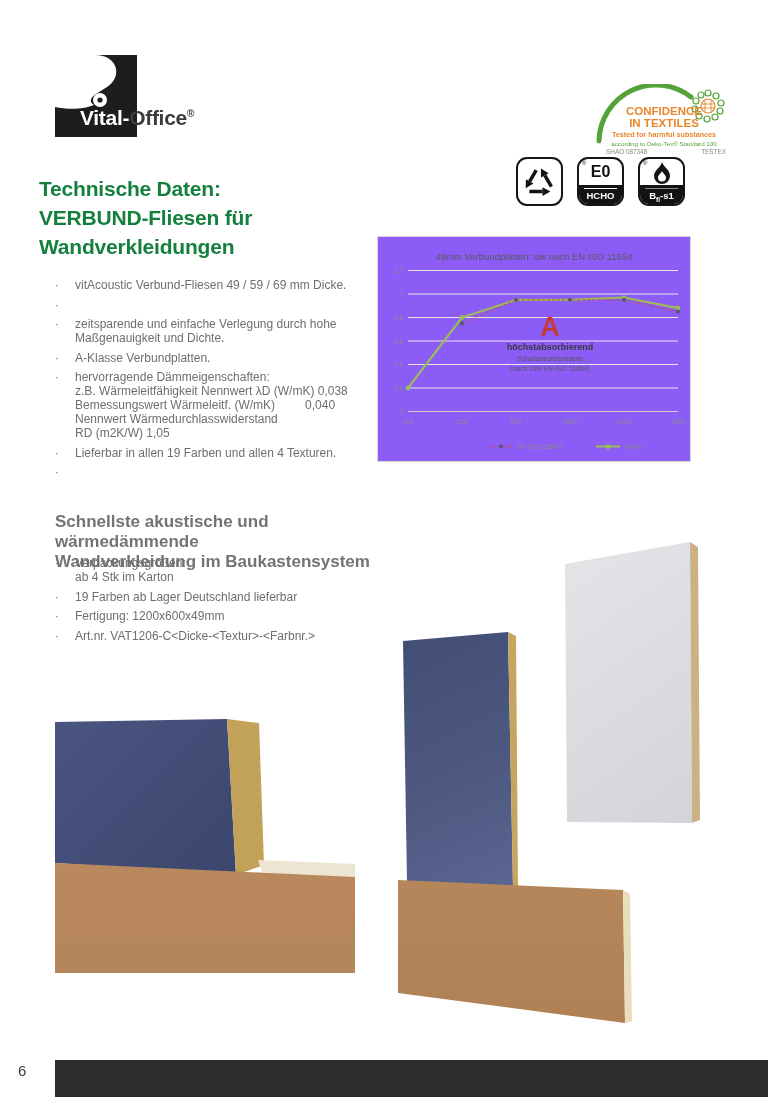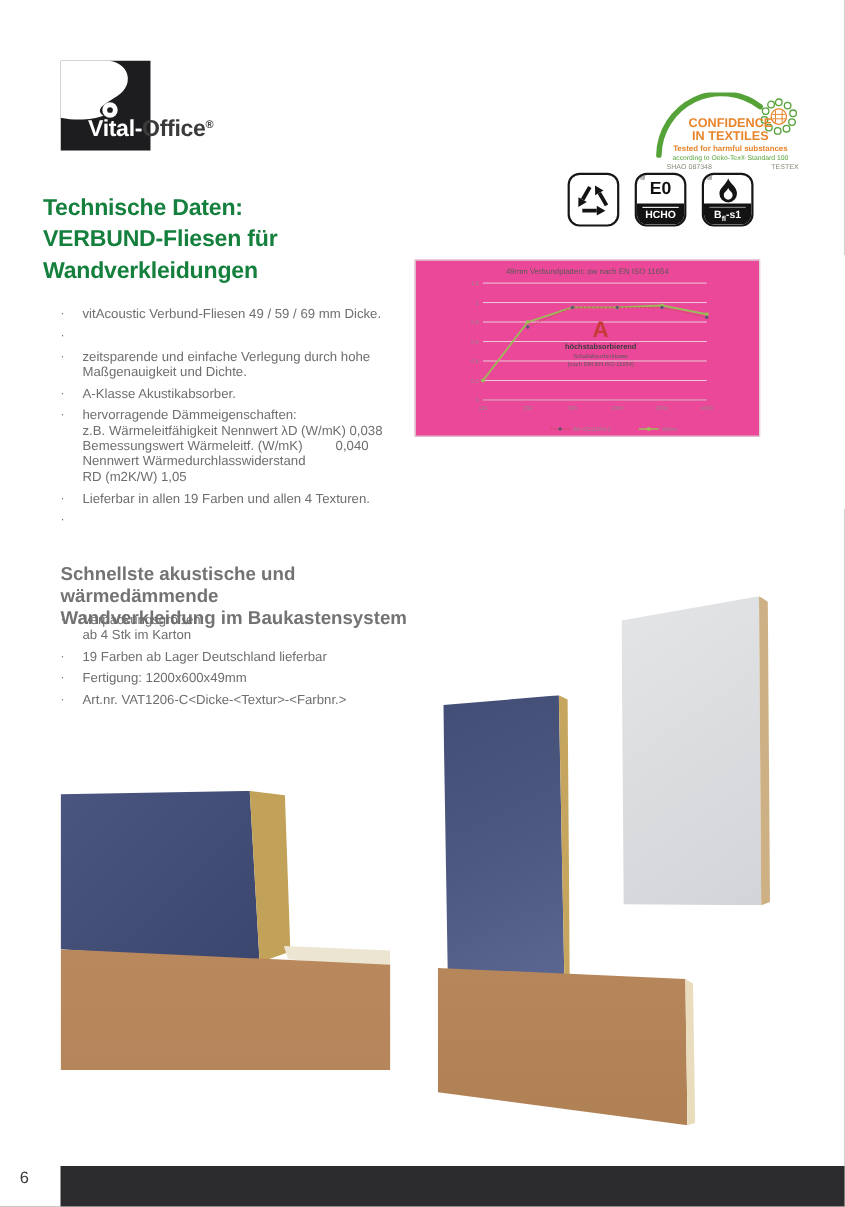--- a/index.html
+++ b/index.html
@@ -42,21 +42,21 @@
       color:#3b3b3c; white-space:pre-line; letter-spacing:-0.2px;}
   .h2{left:55px; top:512px; width:360px; font-size:17px; line-height:20px; font-weight:700;
       color:#737373; white-space:pre-line;}
   ul.blist{left:55px; width:322px; margin:0; padding:0; list-style:none;}
   .blist1{top:278px;} .blist2{top:556px;}
   ul.blist li{display:flex; margin-bottom:5.5px;}
   ul.blist .dot{width:20px; flex:0 0 20px; color:#6e6e70; font-size:11px; line-height:14px;}
   ul.blist .btxt{white-space:pre-line; font-size:12px; line-height:14px; color:#6e6e70;}
 
   
-  .chart-box{left:377px; top:236px; width:314px; height:161px; background:#ec4899;
+  .chart-box{left:377px; top:236px; width:314px; height:226px; background:#8b5cf6;
              border:1px solid #d9d9d9; box-sizing:border-box;}
 
   
   .photo{overflow:hidden;}
   .photo-left{left:55px; top:714px; width:300px; height:259px;}
   .photo-right{left:388px; top:534px; width:352px; height:506px;}
   .layer{position:absolute; inset:0;}
   .speckle{background-image:radial-gradient(rgba(255,255,255,0.28) 1px, transparent 1.4px),
                             radial-gradient(rgba(90,55,25,0.18) 1px, transparent 1.4px);
            background-size:7px 7px, 9px 9px; background-position:0 0, 3px 4px;}
@@ -174,21 +174,21 @@
       <li>
         <span class="dot">·</span>
       </li>
       <li>
         <span class="dot">·</span>
         <span class="btxt">zeitsparende und einfache Verlegung durch hohe
 Maßgenauigkeit und Dichte.</span>
       </li>
       <li>
         <span class="dot">·</span>
-        <span class="btxt">A-Klasse Akustikabsorber.</span>
+        <span class="btxt">A-Klasse Verbundplatten.</span>
       </li>
       <li>
         <span class="dot">·</span>
         <span class="btxt">hervorragende Dämmeigenschaften:
 z.B. Wärmeleitfähigkeit Nennwert λD (W/mK) 0,038
 Bemessungswert Wärmeleitf. (W/mK)&nbsp;&nbsp;&nbsp;&nbsp;&nbsp;&nbsp;&nbsp;&nbsp;&nbsp;0,040
 Nennwert Wärmedurchlasswiderstand
 RD (m2K/W) 1,05</span>
       </li>
       <li>

